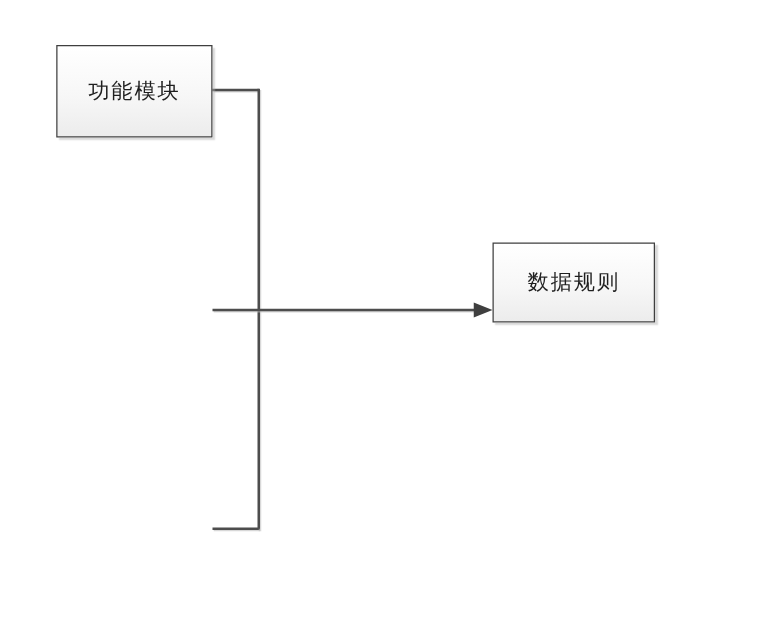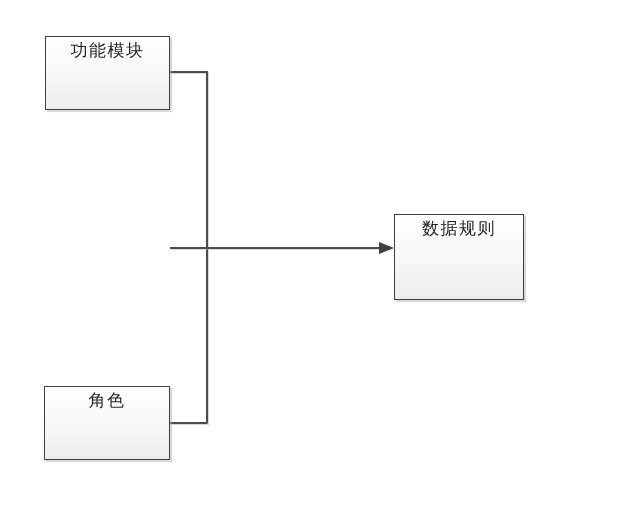--- a/index.html
+++ b/index.html
@@ -19,33 +19,33 @@
     left: 0; top: 0;
     width: 618px; height: 506px;
   }
   .node {
     position: absolute;
     box-sizing: border-box;
     border: 1px solid #3f3f3f;
     background: linear-gradient(to bottom, #ffffff 0%, #f7f7f7 55%, #ececec 100%);
     box-shadow: 2px 2px 1px rgba(170,170,170,0.45);
     display: flex;
-    align-items: flex-start;
+    align-items: center;
     justify-content: center;
     text-align: center;
     color: #1f1f1f;
     font-size: 17px;
     line-height: 27px;
     letter-spacing: 1.5px;
     padding: 0 5px;
   }
   .node-function-module { left: 45px; top: 36px;  width: 125px; height: 74px; }
   .node-data-resource   { left: 45px; top: 211px; width: 125px; height: 74px; }
   .node-role            { left: 44px; top: 386px; width: 126px; height: 74px; }
-  .node-data-rule       { left: 394px; top: 214px; width: 130px; height: 86px; }
+  .node-data-rule       { left: 394px; top: 194px; width: 130px; height: 64px; }
 
   .edge {
     position: absolute;
     background: #4d4d4d;
     box-shadow: 1px 1px 0 rgba(190,190,190,0.6);
   }
   .edge-h { height: 2px; }
   .edge-v { width: 2px; }
 
   .edge-top-h    { left: 170px; top: 71px;  width: 37px; }
@@ -73,21 +73,18 @@
   <div class="edge edge-v edge-vertical"></div>
   <div class="edge edge-h edge-mid-h"></div>
   <div class="edge edge-h edge-bot-h"></div>
   <div class="arrowhead"></div>
 
   <div class="node node-function-module">
     <span>功能模块</span>
   </div>
 
 
-  <div class="node node-role">
-    <span>角色</span>
-  </div>
 
   <div class="node node-data-rule">
     <span>数据规则</span>
   </div>
 
 </div>
 
 </body></html>

